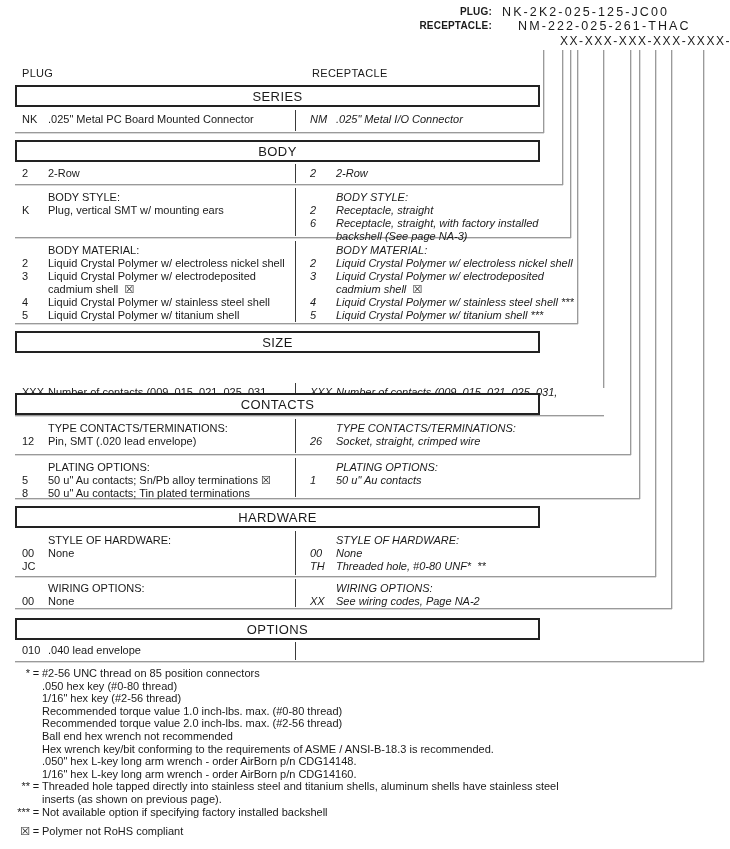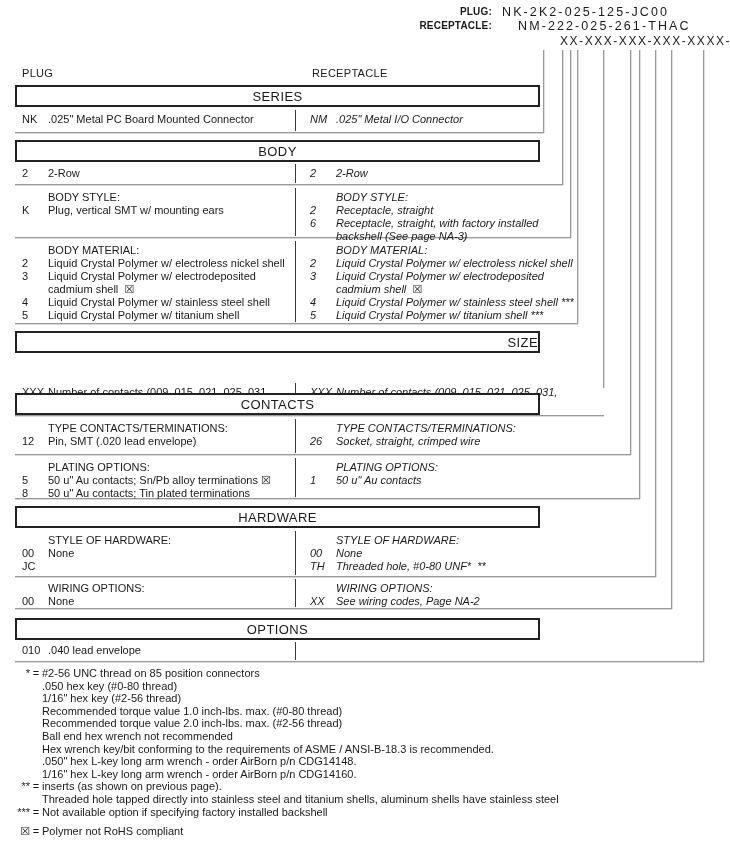--- a/index.html
+++ b/index.html
@@ -156,21 +156,21 @@
             <span class="opt-code">4</span>
             <span class="opt-desc">Liquid Crystal Polymer w/ stainless steel shell ***</span>
           </div>
           <div class="opt-row">
             <span class="opt-code">5</span>
             <span class="opt-desc">Liquid Crystal Polymer w/ titanium shell ***</span>
           </div>
         </div>
         <div class="col-divider"></div>
       </div>
-      <div class="sec-box" style="top: 331px; justify-content: flex-end;">
+      <div class="sec-box" style="top: 331px;">
         <span>SIZE</span>
       </div>
       <div class="blk" style="top: 355px; height: 32px; width: 589px; margin-top: 28px;">
         <div class="blk-col left" style="padding-top: 3px;">
           <div class="opt-row">
             <span class="opt-code">XXX</span>
             <span class="opt-desc">Number of contacts (009, 015, 021, 025, 031,
 037, 051, 065, 069, 085 or 091)</span>
           </div>
         </div>
@@ -296,21 +296,21 @@
     </div>
   <div id="footnotes" class="fns">
       <div class="fn">
         <span class="fn-m">*</span>
         <span class="fn-eq">=</span>
         <div class="fn-body"><div>#2-56 UNC thread on 85 position connectors</div><div>.050 hex key (#0-80 thread)</div><div>1/16" hex key (#2-56 thread)</div><div>Recommended torque value 1.0 inch-lbs. max. (#0-80 thread)</div><div>Recommended torque value 2.0 inch-lbs. max. (#2-56 thread)</div><div>Ball end hex wrench not recommended</div><div>Hex wrench key/bit conforming to the requirements of ASME / ANSI-B-18.3 is recommended.</div><div>.050" hex L-key long arm wrench - order AirBorn p/n CDG14148.</div><div>1/16" hex L-key long arm wrench - order AirBorn p/n CDG14160.</div></div>
       </div>
       <div class="fn">
         <span class="fn-m">**</span>
         <span class="fn-eq">=</span>
-        <div class="fn-body"><div>inserts (as shown on previous page).</div><div>Threaded hole tapped directly into stainless steel and titanium shells, aluminum shells have stainless steel</div></div>
+        <div class="fn-body"><div>Threaded hole tapped directly into stainless steel and titanium shells, aluminum shells have stainless steel</div><div>inserts (as shown on previous page).</div></div>
       </div>
       <div class="fn">
         <span class="fn-m">***</span>
         <span class="fn-eq">=</span>
         <div class="fn-body"><div>Not available option if specifying factory installed backshell</div></div>
       </div>
       <div class="fn-gap"></div>
       <div class="fn">
         <span class="fn-m">☒</span>
         <span class="fn-eq">=</span>

